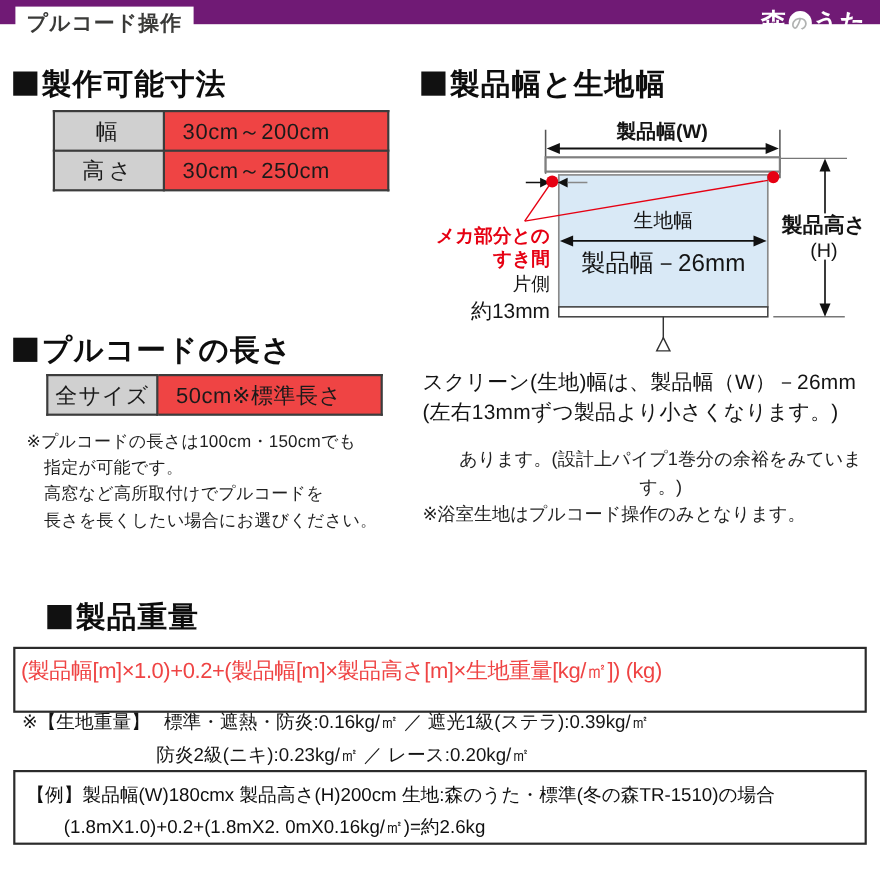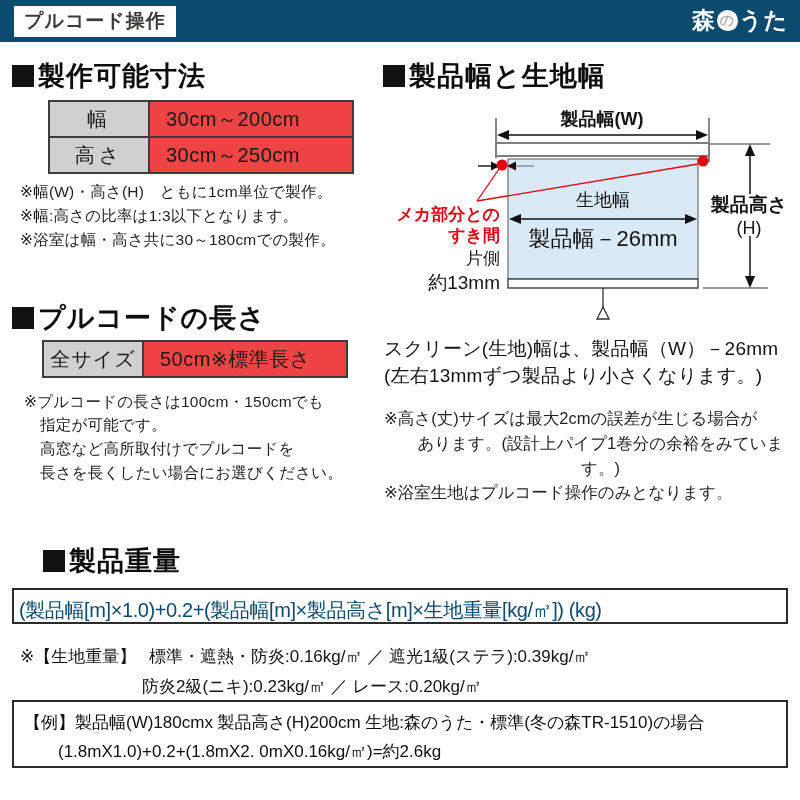--- a/index.html
+++ b/index.html
@@ -1,21 +1,21 @@
 <!DOCTYPE html>
 <html><head>
 <meta charset="utf-8">
 <style>
   * { margin:0; padding:0; box-sizing:border-box; }
   html,body { width:800px; background:#fff; }
   body { font-family:"Liberation Sans","DejaVu Sans",sans-serif; color:#1a1a1a; }
   .page { position:relative; width:800px; height:800px; background:#fff; overflow:hidden; }
 
   
-  .topbar { position:absolute; left:0; top:0; width:800px; height:42px; background:#0c4a6e; }
+  .topbar { position:absolute; left:0; top:0; width:800px; height:22px; background:#701a75; }
   .badge { position:absolute; left:14px; top:6px; background:#fff; color:#3a3a38;
            font-size:19px; font-weight:600; padding:2px 10px 3px; letter-spacing:1px; }
   .brand { position:absolute; right:12px; top:5px; color:#fff; font-size:23px; font-weight:700;
            display:flex; align-items:center; letter-spacing:1px; }
   .brand .no-circle { display:inline-flex; align-items:center; justify-content:center;
            width:21px; height:21px; border-radius:50% 50% 45% 50%; background:#fff; color:#b1b3b2;
            font-size:14px; font-weight:700; margin:0 1px; }
 
   
   .sec-h { position:absolute; display:flex; align-items:center; font-size:27px; font-weight:700; color:#0d0d0d; letter-spacing:1px; }
@@ -28,23 +28,23 @@
   table.spec td.val { background:#ef4444; padding-left:16px; width:204px; letter-spacing:0.5px; }
 
   .notes { position:absolute; font-size:15.5px; color:#1f1f1f; line-height:1.55; letter-spacing:0.2px; }
   .notes .indent { padding-left:16px;font-family:Liberation Mono, monospace; }
 
   .caption { position:absolute; font-size:19px; line-height:1.42; color:#141414; letter-spacing:0.2px; }
   .notes-r { position:absolute; font-size:16.5px; line-height:1.5; color:#1f1f1f; }
   .notes-r .indent { padding-left:17px;text-align:center; }
 
   
-  .formula-box { position:absolute; left:12px; top:588px; width:776px; height:36px;
+  .formula-box { position:absolute; left:12px; top:588px; width:776px; height:60px;
                  border:2px solid #2b2b2b; font-size:20px; line-height:40px; padding-left:5px;
-                 letter-spacing:-0.4px; color:#0c4a6e; white-space:nowrap; }
+                 letter-spacing:-0.4px; color:#ef4444; white-space:nowrap; }
   .fw-note { position:absolute; left:20px; top:642px; font-size:17px; line-height:1.75; color:#141414; }
   .fw-note .l2 { margin-left:122px; }
   .example-box { position:absolute; left:12px; top:700px; width:776px; height:68px;
                  border:2px solid #2b2b2b; font-size:17px; line-height:1.7; padding:7px 10px; color:#0f0f0f; }
   .example-box .l2 { margin-left:34px; }
 
   svg text { font-family:"Liberation Sans","DejaVu Sans",sans-serif; }
 </style>
 </head>
 <body>
@@ -69,25 +69,20 @@
         <tr>
       <td class="hd">幅</td>
       <td class="val">30cm～200cm</td>
     </tr>
     <tr>
       <td class="hd">高さ</td>
       <td class="val">30cm～250cm</td>
     </tr>
   </tbody>
     </table>
-  <div class="notes" style="left:20px; top:180px;">
-    <div>※幅(W)・高さ(H)　ともに1cm単位で製作。</div>
-    <div>※幅:高さの比率は1:3以下となります。</div>
-    <div>※浴室は幅・高さ共に30～180cmでの製作。</div>
-  </div>
 
   <div class="sec-h" style="left:12px; top:300px;">
     <span class="sq"></span>
     <span>プルコードの長さ</span>
   </div>
   <table class="spec" style="left:42px; top:340px;">
     <tbody>
         <tr>
       <td class="hd" style="letter-spacing:1px;">全サイズ</td>
       <td class="val">50cm※標準長さ</td>
@@ -155,21 +150,20 @@
     <text x="110" y="143" font-size="17" font-weight="700" fill="#e60012" text-anchor="end">すき間</text>
     <text x="110" y="166" font-size="17" font-weight="500" fill="#141414" text-anchor="end">片側</text>
     <text x="110" y="191" font-size="19" font-weight="500" fill="#141414" text-anchor="end">約13mm</text>
   </svg>
 
   <div class="caption" style="left:384px; top:336px;">
     <div>スクリーン(生地)幅は、製品幅（W）－26mm</div>
     <div>(左右13mmずつ製品より小さくなります。)</div>
   </div>
   <div class="notes-r" style="left:384px; top:406px;">
-    <div>※高さ(丈)サイズは最大2cmの誤差が生じる場合が</div>
     <div class="indent">あります。(設計上パイプ1巻分の余裕をみています。)</div>
     <div>※浴室生地はプルコード操作のみとなります。</div>
   </div>
 
   <div class="sec-h" style="left:12px; top:543px;padding-left:31px;">
     <span class="sq"></span>
     <span>製品重量</span>
   </div>
   <div class="formula-box">(製品幅[m]×1.0)+0.2+(製品幅[m]×製品高さ[m]×生地重量[kg/㎡]) (kg)</div>
 

